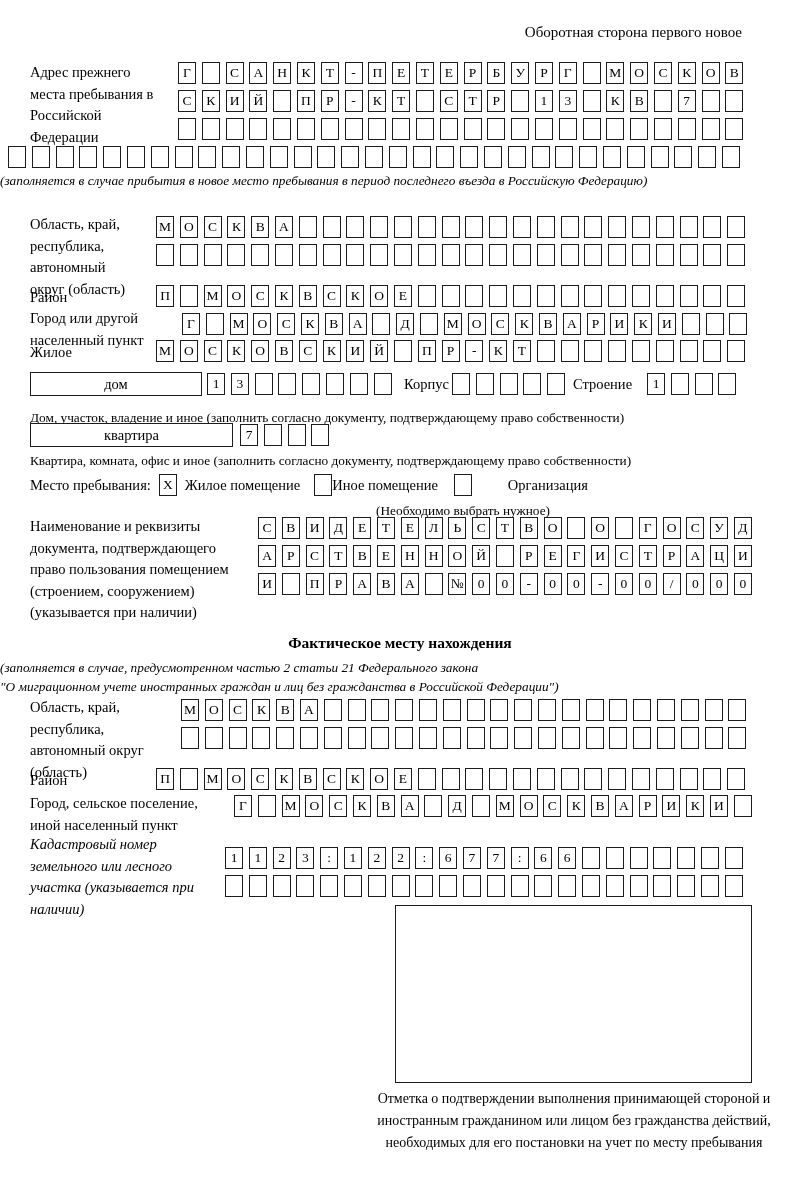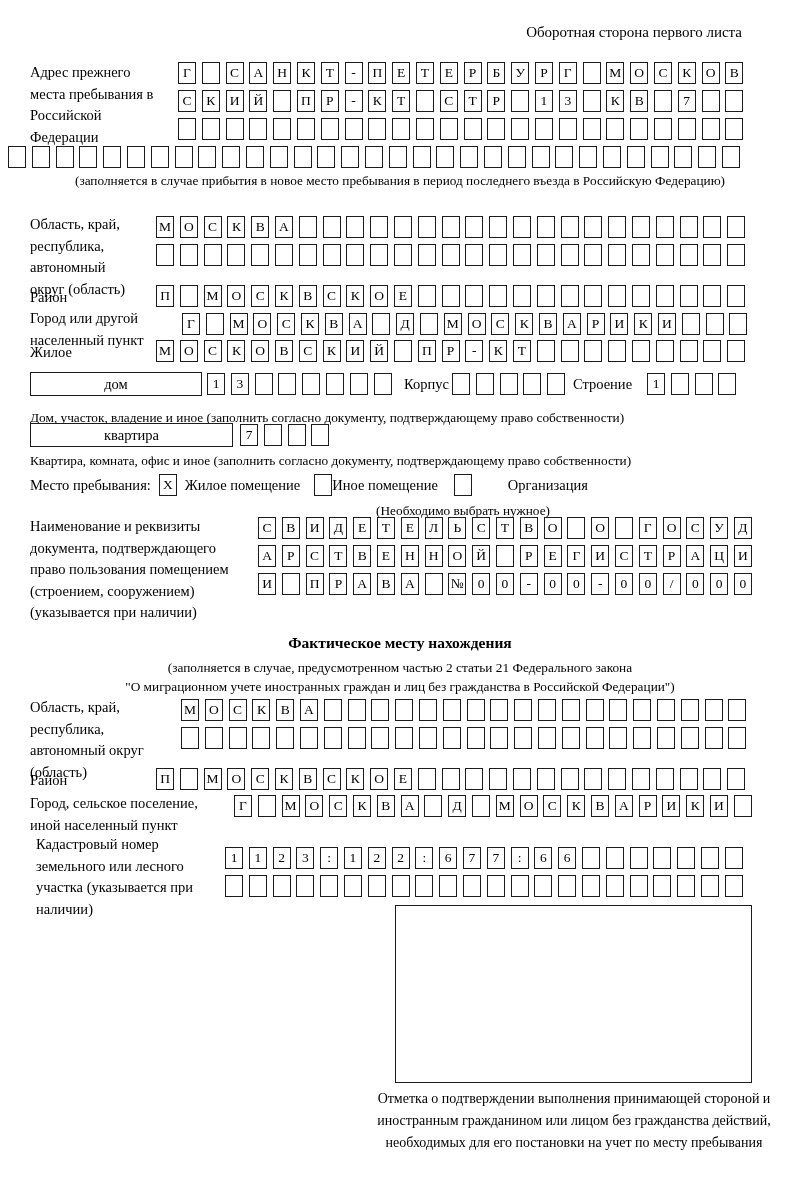--- a/index.html
+++ b/index.html
@@ -1,36 +1,36 @@
 <!DOCTYPE html>
 <html><head>
 <meta charset="utf-8">
 <style>
   html,body{margin:0;padding:0;background:#fff;}
   #page{position:relative;width:800px;height:1180px;background:#fff;color:#000;
         font-family:"Liberation Serif", serif;overflow:hidden;}
   .lbl{position:absolute;font-size:14.5px;line-height:21.5px;}
   .note{position:absolute;font-size:13.3px;line-height:19px;}
-  .center{left:0;right:0;text-align:center;}
+  .center{left:0;right:0;text-align:left;font-style:italic;}
   .title{position:absolute;left:0;right:0;text-align:center;font-weight:bold;font-size:15.5px;}
   .boxrow{position:absolute;display:flex;gap:5.8px;}
   .cbox{flex:0 0 18px;width:18px;height:22px;border:1.5px solid #1c1c1c;box-sizing:border-box;
         display:flex;align-items:center;justify-content:center;font-size:13.5px;line-height:1;background:#fff;}
   .widebox{position:absolute;height:24px;border:1.5px solid #1c1c1c;box-sizing:border-box;
         display:flex;align-items:center;justify-content:center;font-size:14.5px;background:#fff;}
   .inlinetxt{font-size:14.5px;}
   .stayrow{position:absolute;display:flex;align-items:center;}
   .stamp{position:absolute;border:1.6px solid #1c1c1c;box-sizing:border-box;background:#fff;}
 </style>
 </head>
 <body>
 
 <div id="page">
 
-  <div class="lbl" style="top:22px;right:58px;font-size:15px;">Оборотная сторона первого листа</div>
+  <div class="lbl" style="top:22px;right:58px;font-size:15px;">Оборотная сторона первого новое</div>
 
   <div class="lbl" style="left:30px;top:62px;width:135px;">Адрес прежнего места пребывания в Российской Федерации</div>
   <div class="boxrow" style="left:178px;top:62px;">
       <span class="cbox">Г</span>
       <span class="cbox"></span>
       <span class="cbox">С</span>
       <span class="cbox">А</span>
       <span class="cbox">Н</span>
       <span class="cbox">К</span>
       <span class="cbox">Т</span>
@@ -511,21 +511,21 @@
       <span class="cbox">К</span>
       <span class="cbox">В</span>
       <span class="cbox">А</span>
       <span class="cbox">Р</span>
       <span class="cbox">И</span>
       <span class="cbox">К</span>
       <span class="cbox">И</span>
       <span class="cbox"></span>
     </div>
 
-  <div class="lbl" style="left:36px;top:834px;width:165px;">Кадастровый номер земельного или лесного участка (указывается при наличии)</div>
+  <div class="lbl" style="left:30px;top:834px;width:165px;font-style:italic;">Кадастровый номер земельного или лесного участка (указывается при наличии)</div>
   <div class="boxrow" style="left:225px;top:847px;">
       <span class="cbox">1</span>
       <span class="cbox">1</span>
       <span class="cbox">2</span>
       <span class="cbox">3</span>
       <span class="cbox">:</span>
       <span class="cbox">1</span>
       <span class="cbox">2</span>
       <span class="cbox">2</span>
       <span class="cbox">:</span>

